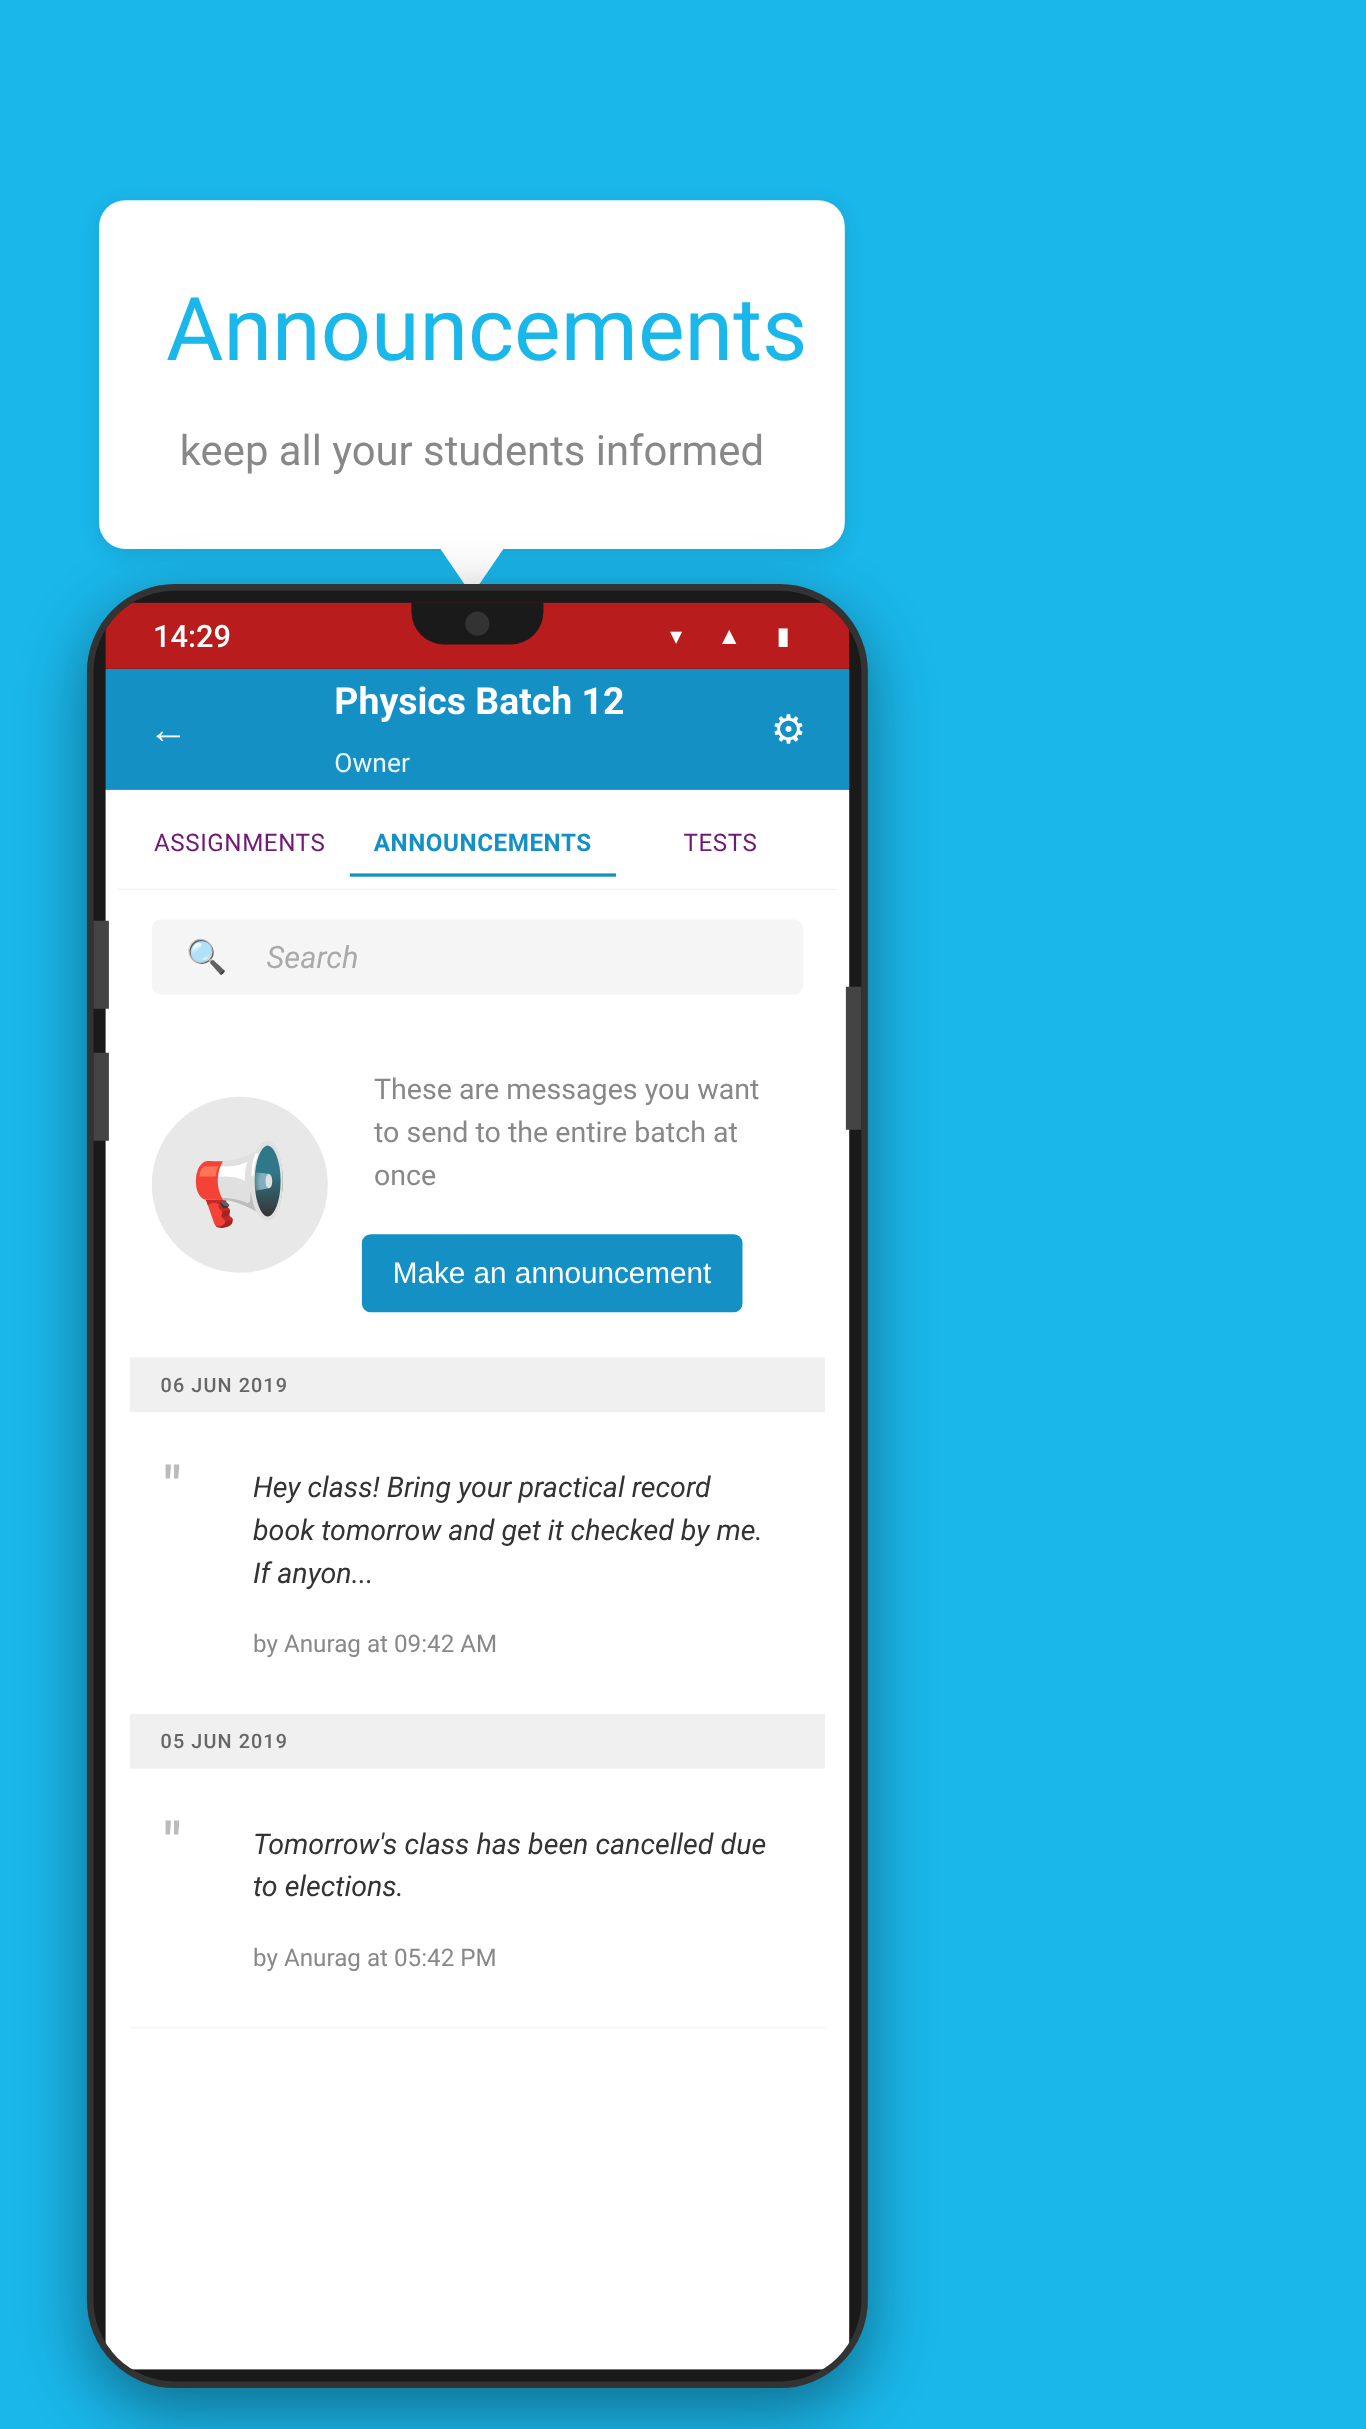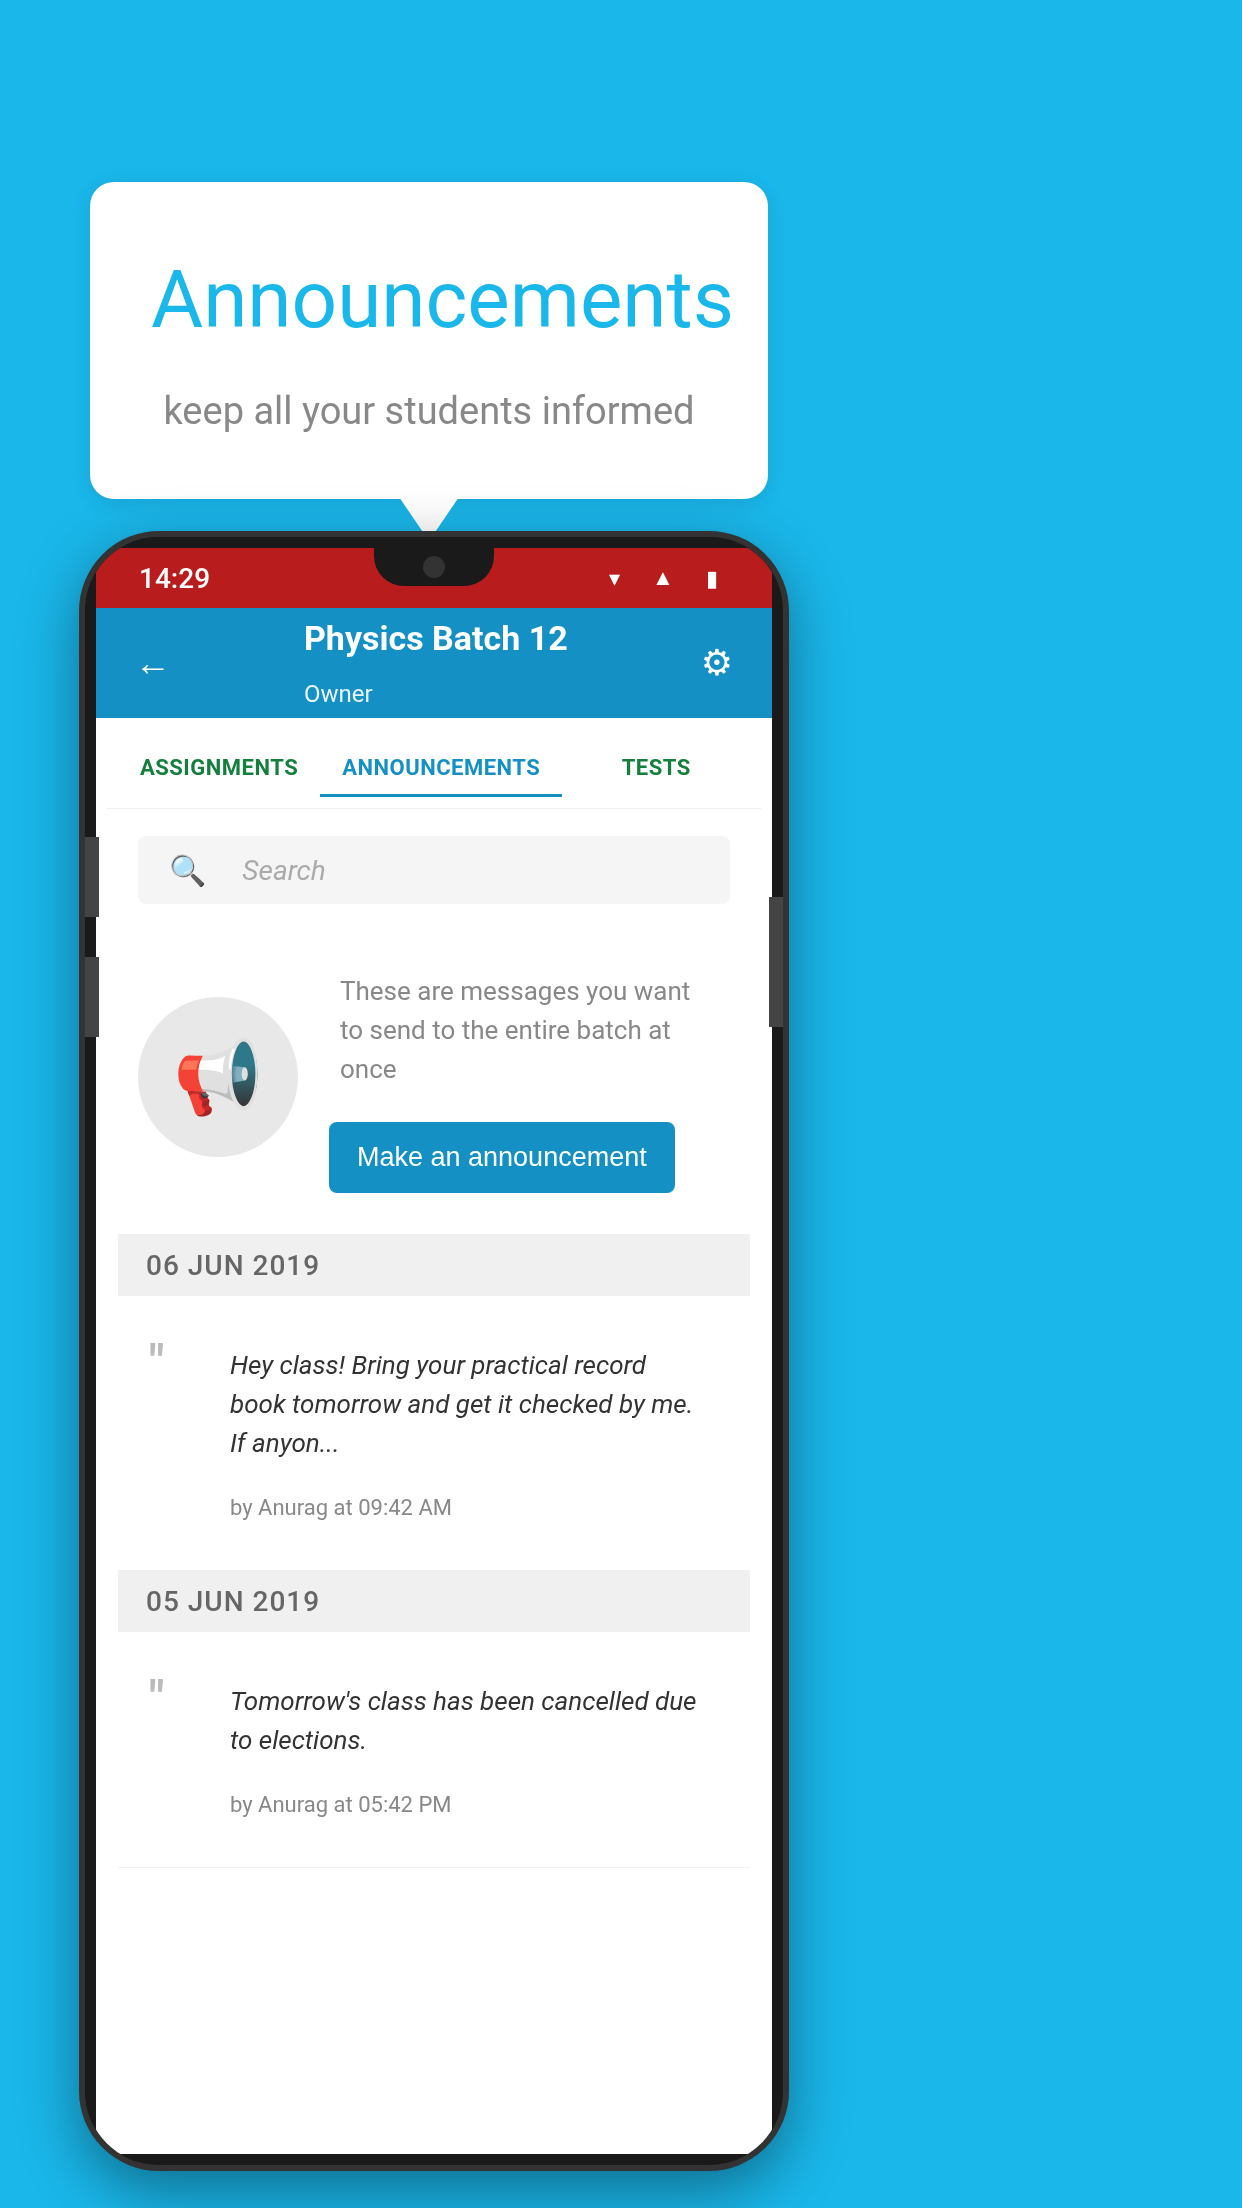--- a/index.html
+++ b/index.html
@@ -163,22 +163,22 @@
       height: 80px;
       border-bottom: 1px solid #eee;
     }
 
     .tab {
       flex: 1;
       display: flex;
       align-items: center;
       justify-content: center;
       font-size: 22px;
-      font-weight: 700;
-      color: #15803d;
+      font-weight: 400;
+      color: #701a75;
       cursor: pointer;
       letter-spacing: 0.5px;
       border-bottom: 3px solid transparent;
     }
 
     .tab.active {
       color: #1590c5;
       border-bottom: 3px solid #1590c5;
       font-weight: 700;
     }
@@ -262,21 +262,21 @@
       font-size: 27px;
       cursor: pointer;
       font-weight: 500;
     }
 
     
     .date-separator {
       background: #f0f0f0;
       padding: 14px 28px;
       color: #666;
-      font-size: 28px;
+      font-size: 18px;
       font-weight: 500;
       letter-spacing: 1px;
     }
 
     
     .announcement-item {
       display: flex;
       align-items: flex-start;
       padding: 28px 20px;
       gap: 20px;

